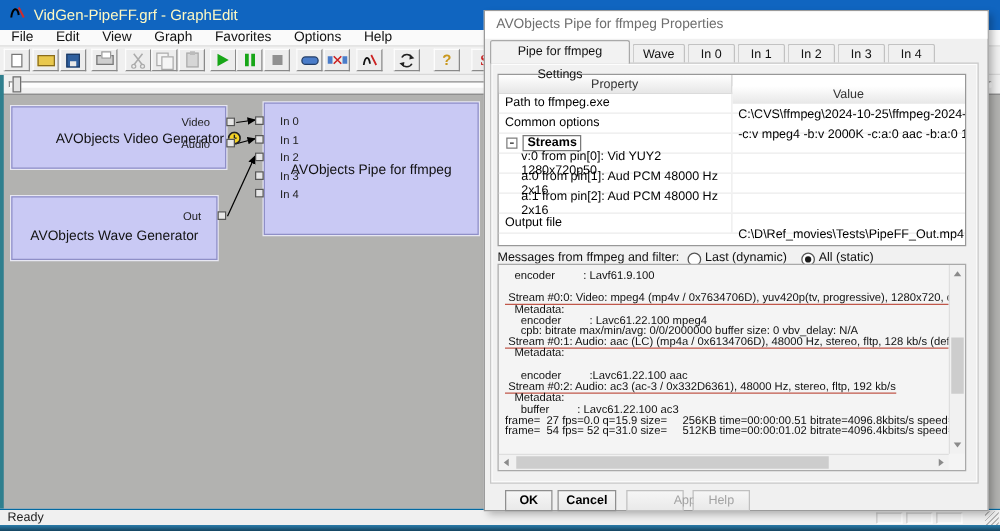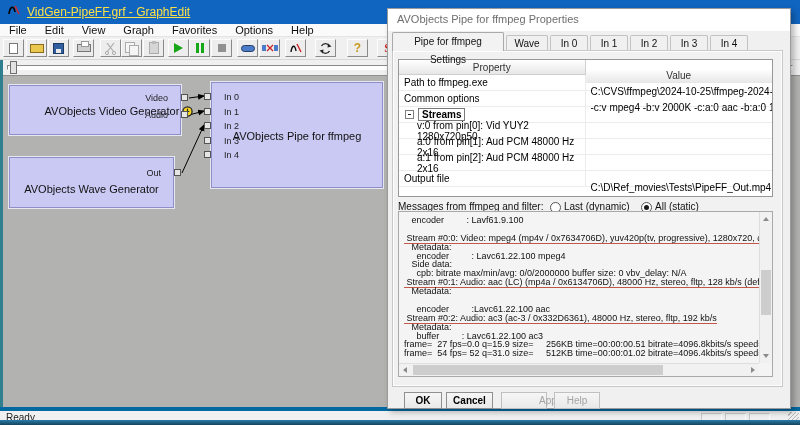--- a/index.html
+++ b/index.html
@@ -3,21 +3,21 @@
 <meta charset="utf-8">
 <style>
   * { margin:0; padding:0; box-sizing:border-box; }
   html,body { width:800px; height:425px; overflow:hidden; }
   body { font-family:"Liberation Sans", sans-serif; background:#b2b2b0; position:relative; }
   .screen { position:absolute; inset:0; width:800px; height:425px; }
 
   
   .titlebar { position:absolute; left:0; top:0; width:800px; height:24px; background:#1065c0; display:flex; align-items:center; }
   .titlebar .appicon { margin:0 6px 0 7px; }
-  .titlebar .wtitle { color:#fde047; font-size:12px;text-decoration:underline; }
+  .titlebar .wtitle { color:#fef9c3; font-size:12px; }
   .menubar { position:absolute; left:0; top:24px; width:800px; height:13px; background:#fafafa; display:flex; align-items:center; border-bottom:1px solid #e4e4e4; }
   .menubar span { font-size:11px; color:#111; padding:0 9px; }
   .toolbar { position:absolute; left:0; top:37px; width:800px; height:23px; background:#f0f0f0; border-bottom:1px solid #d8d8d8; }
   .tb { position:absolute; top:2px; width:21px; height:18px; background:#ededed; border:1px solid; border-color:#fdfdfd #8a8a8a #8a8a8a #fdfdfd; display:flex; align-items:center; justify-content:center; }
   .i-new { width:9px; height:11px; background:#fff; border:1px solid #777; }
   .i-open { width:14px; height:9px; background:#e9c84d; border:1px solid #8a6d1c; }
   .i-save { width:11px; height:11px; background:#2f5f9e; border:1px solid #1c3a64; position:relative; }
   .i-save::after { content:""; position:absolute; left:2px; bottom:0; width:5px; height:4px; background:#e8e8e8; }
   .i-print { width:14px; height:8px; background:#cfcfcf; border:1px solid #777; position:relative; }
   .i-print::before { content:""; position:absolute; left:3px; top:-4px; width:6px; height:4px; background:#fff; border:1px solid #999; }
@@ -40,21 +40,21 @@
 
   .canvas { position:absolute; left:0; top:75px; width:800px; height:332px; background:#b2b2b0; border-top:1px solid #8f8f8f; }
   .teal-edge { position:absolute; left:0; top:60px; width:3px; height:347px; background:#2f7f8e; }
 
   .fbox { position:absolute; background:#c9c9f4; border:1px solid #8f8fc7; box-shadow:0 0 0 1px #e7e7f2; }
   .ftitle { position:absolute; width:100%; text-align:center; font-size:11px; color:#111; }
   .pinlbl { position:absolute; font-size:9px; color:#222; }
   .pin { position:absolute; width:7px; height:7px; background:#e6e6e6; border:1px solid #555; }
   .arrows { position:absolute; inset:0; pointer-events:none; }
 
-  .statusbar { position:absolute; left:0; top:407px; width:800px; height:13px; background:#f0f0f0; border-top:4px solid #0369a1; }
+  .statusbar { position:absolute; left:0; top:407px; width:800px; height:13px; background:#f0f0f0; border-top:1px solid #0369a1; }
   .statusbar .ready { position:absolute; left:6px; top:1px; font-size:10px; color:#222; }
   .spanel { position:absolute; top:2px; width:21px; height:9px; border:1px solid; border-color:#c9c9c9 #fdfdfd #fdfdfd #c9c9c9; background:#f0f0f0; }
   .grip { position:absolute; right:1px; top:1px; width:11px; height:11px;
           background:repeating-linear-gradient(135deg, transparent 0 2px, #b5b5b5 2px 3px); }
   .taskbar { position:absolute; left:0; top:420px; width:800px; height:5px; background:linear-gradient(#2b7dab,#14425c); }
 
   
   .dialog { position:absolute; left:387px; top:8px; width:404px; height:401px; background:#f0f0f0; border:1px solid #9b9b9b; box-shadow:3px 3px 6px rgba(0,0,0,.28); }
   .dtitlebar { position:absolute; left:0; top:0; width:100%; height:22px; background:#fff; }
   .dtitle { position:absolute; left:9px; top:4px; font-size:11px; color:#6e6e6e; }
@@ -321,21 +321,20 @@
       <span class="radlab" style="left:257px;">All (static)</span>
     </div>
 
     <div class="log">
       <div class="logtext">
         <div class="logline">   encoder         : Lavf61.9.100</div>
         <div class="logline"></div>
         <div class="logline"><span class="u"> Stream #0:0: Video: mpeg4 (mp4v / 0x7634706D), yuv420p(tv, progressive), 1280x720, q=2-31, 2000 kb/s, 50 fps</span></div>
         <div class="logline">   Metadata:</div>
         <div class="logline">     encoder         : Lavc61.22.100 mpeg4</div>
-        <div class="logline">   Side data:</div>
         <div class="logline">     cpb: bitrate max/min/avg: 0/0/2000000 buffer size: 0 vbv_delay: N/A</div>
         <div class="logline"><span class="u"> Stream #0:1: Audio: aac (LC) (mp4a / 0x6134706D), 48000 Hz, stereo, fltp, 128 kb/s (default)</span></div>
         <div class="logline">   Metadata:</div>
         <div class="logline"></div>
         <div class="logline">     encoder         :Lavc61.22.100 aac</div>
         <div class="logline"><span class="u"> Stream #0:2: Audio: ac3 (ac-3 / 0x332D6361), 48000 Hz, stereo, fltp, 192 kb/s</span></div>
         <div class="logline">   Metadata:</div>
         <div class="logline">     buffer         : Lavc61.22.100 ac3</div>
         <div class="logline">frame=  27 fps=0.0 q=15.9 size=     256KB time=00:00:00.51 bitrate=4096.8kbits/s speed=0.997x</div>
         <div class="logline">frame=  54 fps= 52 q=31.0 size=     512KB time=00:00:01.02 bitrate=4096.4kbits/s speed=0.985x</div>

